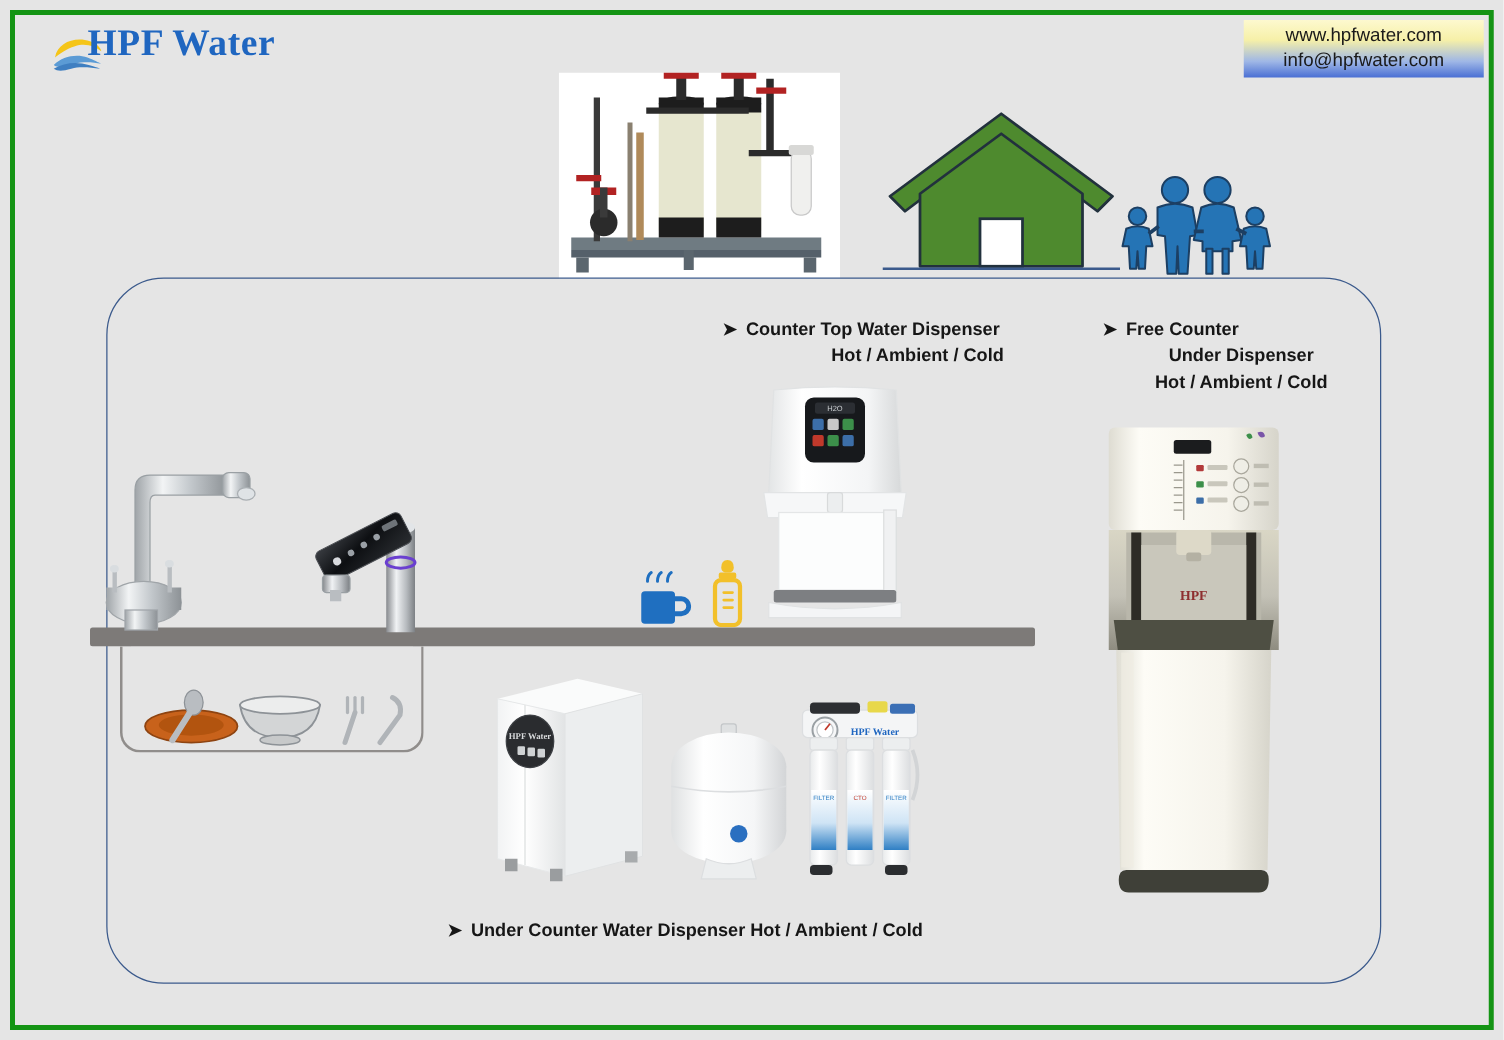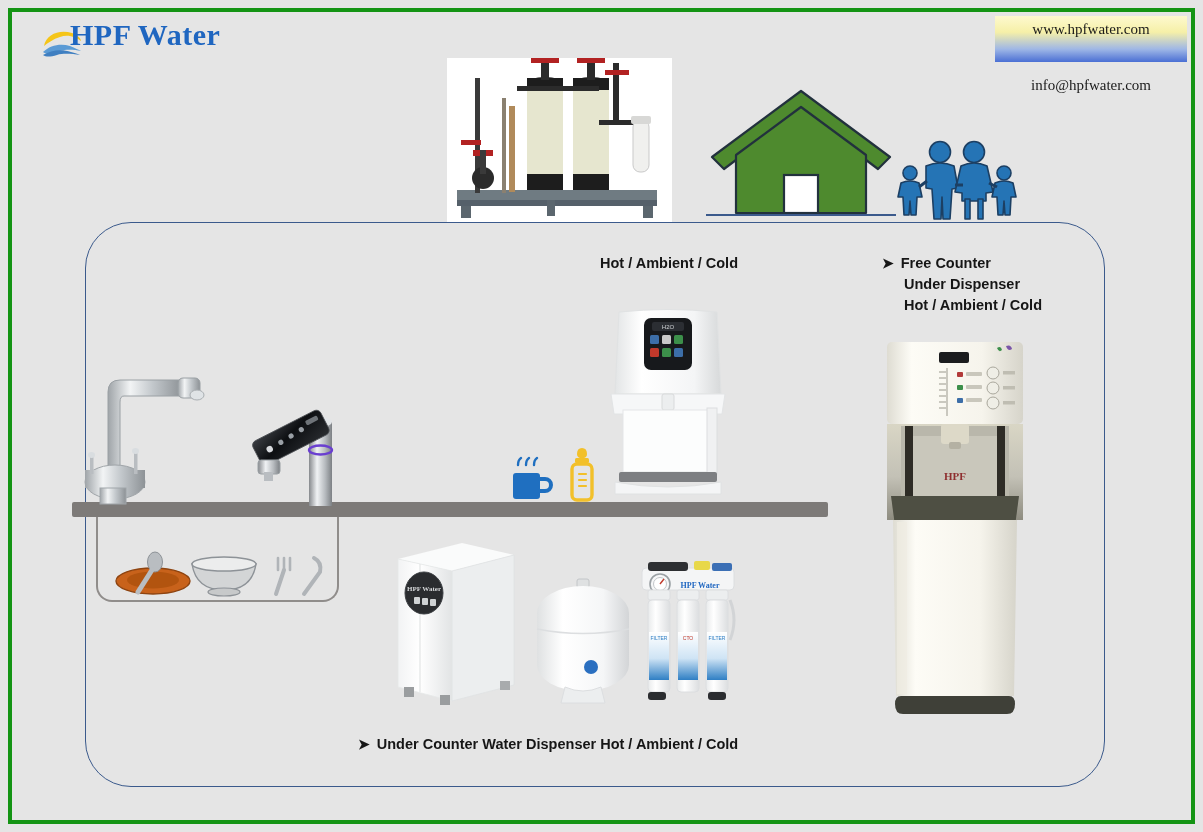--- a/index.html
+++ b/index.html
@@ -8,37 +8,37 @@
   .green-frame{position:absolute;left:8px;top:8px;width:1187px;height:816px;border:4px solid #149414;box-sizing:border-box;}
 
   
   .logo{position:absolute;left:22px;top:18px;width:230px;height:44px;}
   .logo-text{position:absolute;left:48px;top:0px;font-family:"Liberation Serif",serif;font-weight:bold;font-size:30px;color:#1f66c0;letter-spacing:.5px;white-space:nowrap;}
   .logo-mark{position:absolute;left:20px;top:10px;width:40px;height:30px;}
 
   .contact-box{position:absolute;left:995px;top:16px;width:192px;height:46px;
      background:linear-gradient(180deg,#fdf9cf 0%,#f6f0a8 35%,#9fb7e6 72%,#4a6fd4 100%);
      display:flex;flex-direction:column;align-items:center;justify-content:center;}
-  .contact-line{font-size:15px;color:#1a1a1a;line-height:20px;font-family:Liberation Serif, serif;margin-top:36px;}
+  .contact-line{font-size:15px;color:#1a1a1a;line-height:20px;font-family:Liberation Sans, sans-serif;}
 
   
   .plant{position:absolute;left:447px;top:58px;width:225px;height:165px;}
   .house{position:absolute;left:706px;top:85px;width:190px;height:135px;}
   .family{position:absolute;left:893px;top:135px;width:128px;height:85px;}
 
   
   .panel{position:absolute;left:85px;top:222px;width:1020px;height:565px;border:1.6px solid #3b5a8c;border-radius:46px;box-sizing:border-box;background:transparent;}
 
   
   .label{position:absolute;font-size:14.5px;font-weight:bold;color:#161616;line-height:21px;}
   .label .arrow{font-size:14px;margin-right:7px;}
   .lbl-counter-top{left:578px;top:253px;width:290px;}
   .lbl-free-standing{left:882px;top:253px;width:200px;}
   .lbl-under-counter{left:358px;top:734px;width:470px;}
-  .ind{padding-left:22px;display:block;}
+  .ind{padding-left:22px;display:block;text-align:center;}
 
   
   .counter{position:absolute;left:72px;top:502px;width:756px;height:15px;background:#7d7a78;border-radius:2px;}
   .cabinet{position:absolute;left:96px;top:517px;width:243px;height:85px;border:2.5px solid #908d8b;border-top:none;border-radius:0 0 16px 16px;box-sizing:border-box;}
   .faucet{position:absolute;left:78px;top:362px;width:140px;height:145px;}
   .digitap{position:absolute;left:252px;top:388px;width:95px;height:118px;}
   .dishes{position:absolute;left:108px;top:548px;width:222px;height:50px;}
   .mug{position:absolute;left:511px;top:455px;width:42px;height:48px;}
   .babybottle{position:absolute;left:567px;top:447px;width:30px;height:55px;}
 
@@ -144,20 +144,21 @@
 
       <path d="M26,52 L34,46" stroke-width="3" fill="none"></path>
       <path d="M62,50 L70,50" stroke-width="3" fill="none"></path>
       <path d="M96,48 L104,52" stroke-width="3" fill="none"></path>
     </g>
   </svg>
 
   <div class="panel"></div>
 
   <div class="label lbl-counter-top">
+    <div><span class="arrow">➤</span><span>Counter Top Water Dispenser</span></div>
     <div class="ind"><span>Hot / Ambient / Cold</span></div>
   </div>
 
   <div class="label lbl-free-standing">
     <div><span class="arrow">➤</span><span>Free Counter</span></div>
     <div class="ind"><span>Under Dispenser</span></div>
     <div class="ind"><span>Hot / Ambient / Cold</span></div>
   </div>
 
   <div class="label lbl-under-counter">

